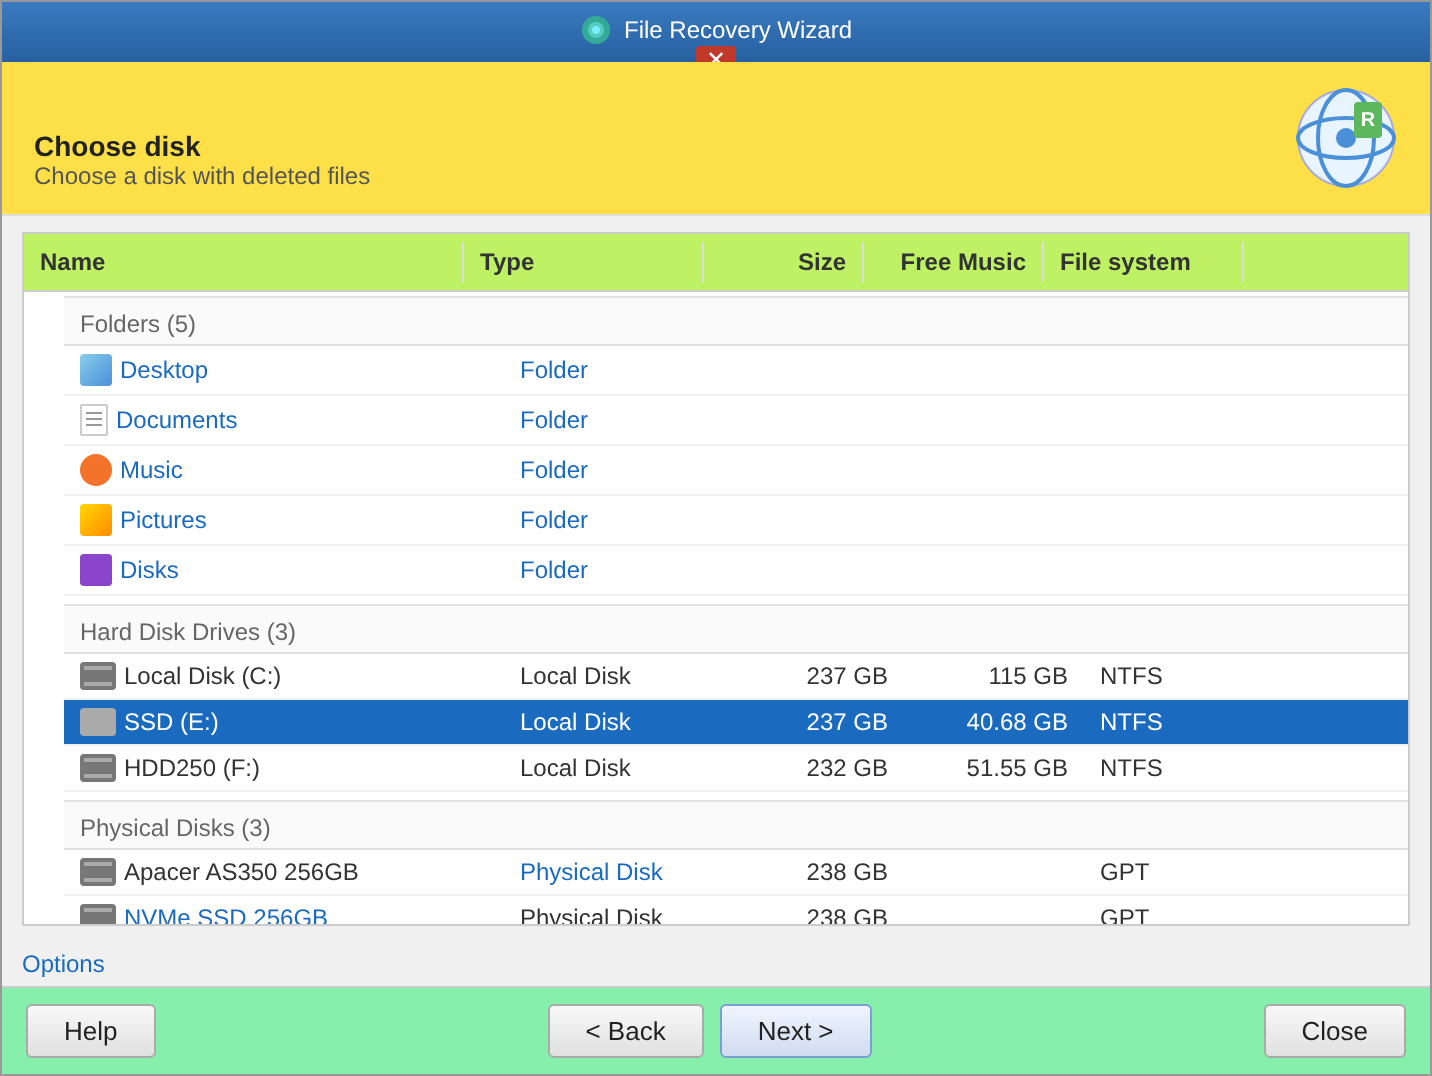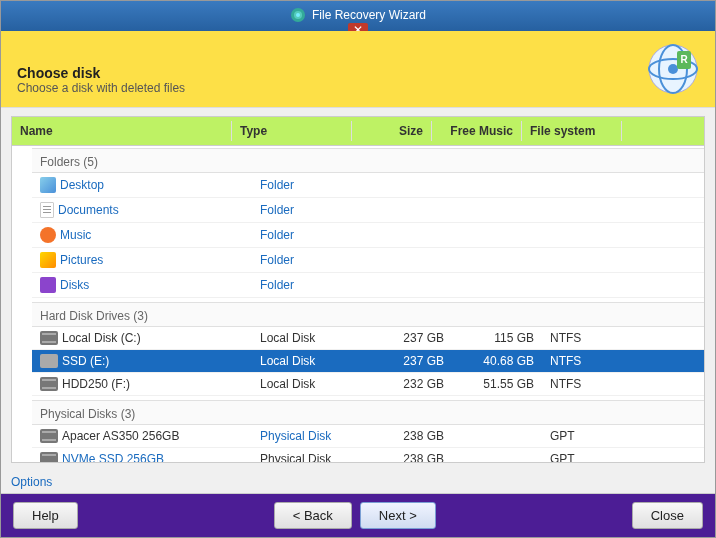--- a/index.html
+++ b/index.html
@@ -208,21 +208,21 @@
     .type-physical { color: #1a6bbf; }
     .options-link {
       padding: 4px 10px;
       font-size: 12px;
     }
     .options-link a {
       color: #1a6bbf;
       text-decoration: none;
     }
     .footer {
-      background: #4c1d95;
+      background: #86efac;
       border-top: 1px solid #ccc;
       padding: 8px 12px;
       display: flex;
       justify-content: space-between;
       align-items: center;
     }
     .footer-btn {
       padding: 5px 18px;
       border: 1px solid #aaa;
       background: linear-gradient(to bottom, #f8f8f8, #e0e0e0);

